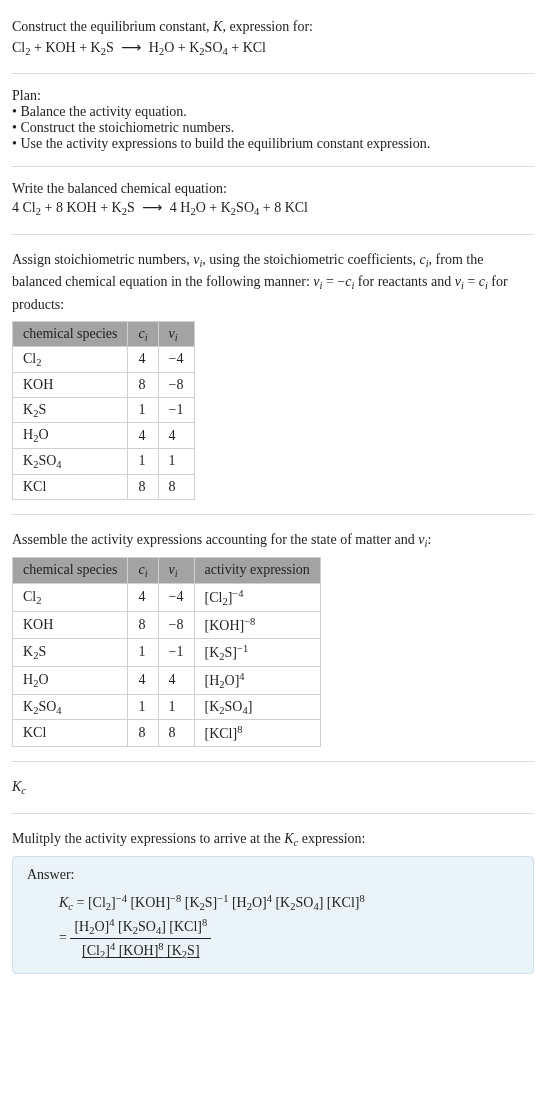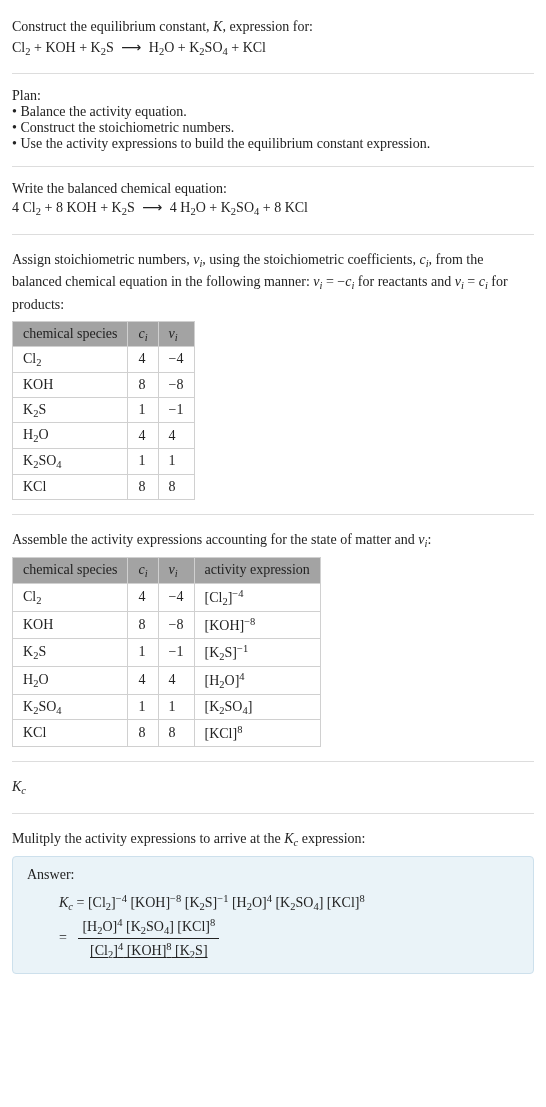--- a/index.html
+++ b/index.html
@@ -46,21 +46,21 @@
       border: 1px solid #cde0ec;
       border-radius: 4px;
       padding: 10px 14px;
       margin-top: 6px;
     }
     .answer-box .answer-label { margin-bottom: 8px; }
     .frac {
       display: inline-block;
       vertical-align: middle;
       text-align: center;
-      margin: 0 8px;
+      margin: 0 0;
     }
     .frac .num { display: block; border-bottom: 1px solid #222; padding: 0 4px; }
     .frac .den { display: block; padding: 0 4px; text-decoration: underline; }
     .italic { font-style: italic; }
     .kc-indent { padding-left: 32px; }
   </style>
 </head>
 <body>
 
 <div class="section">

